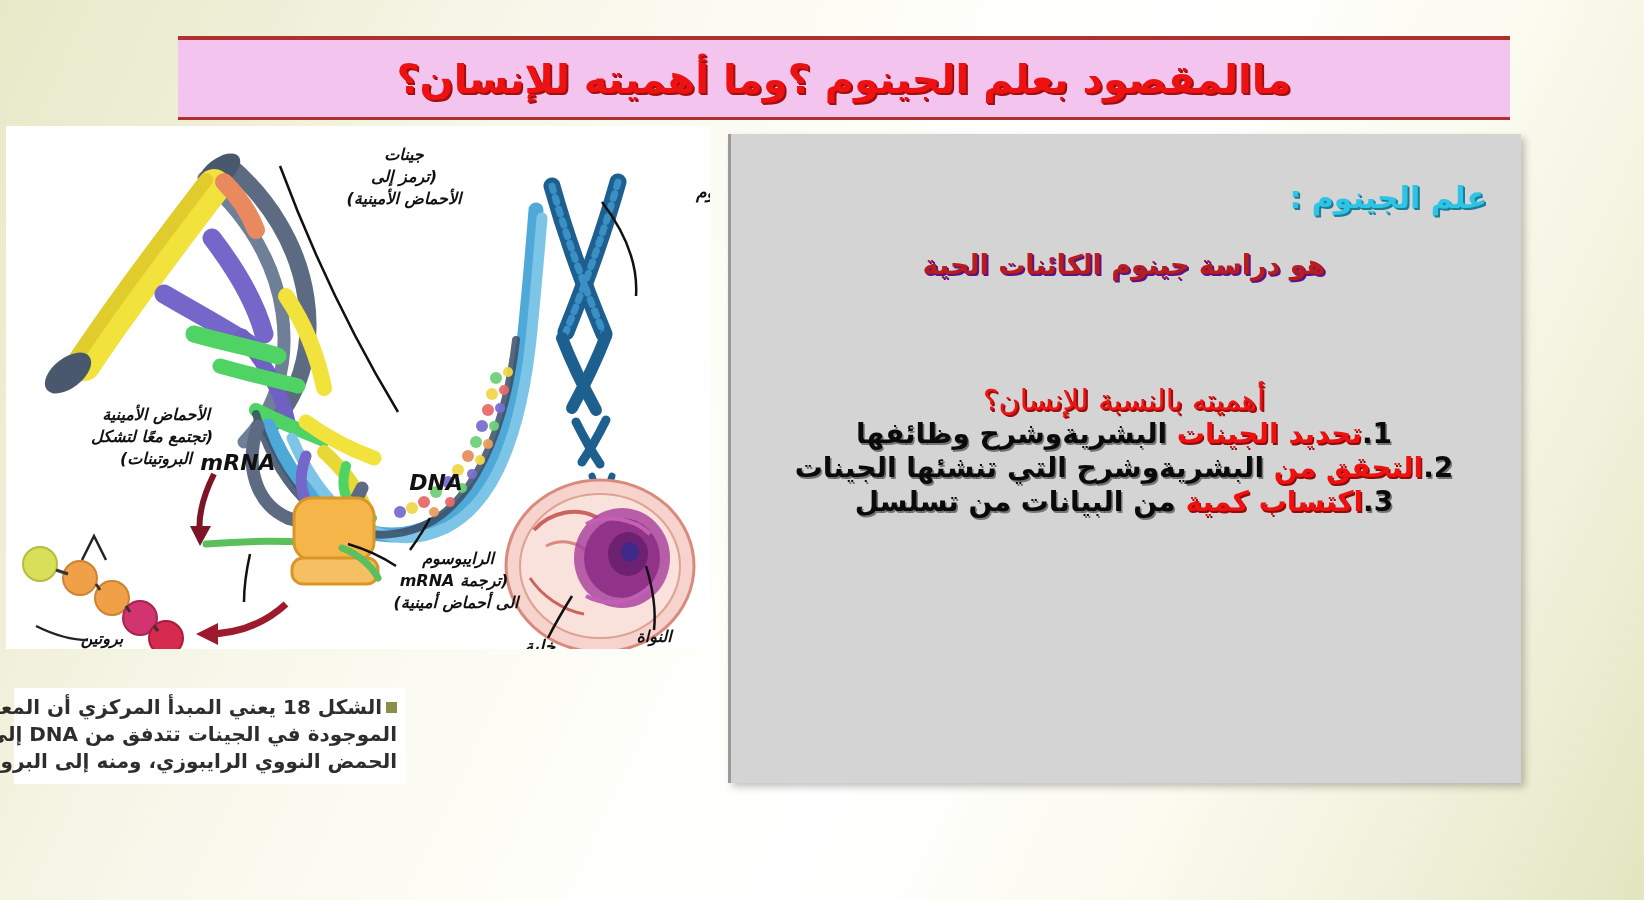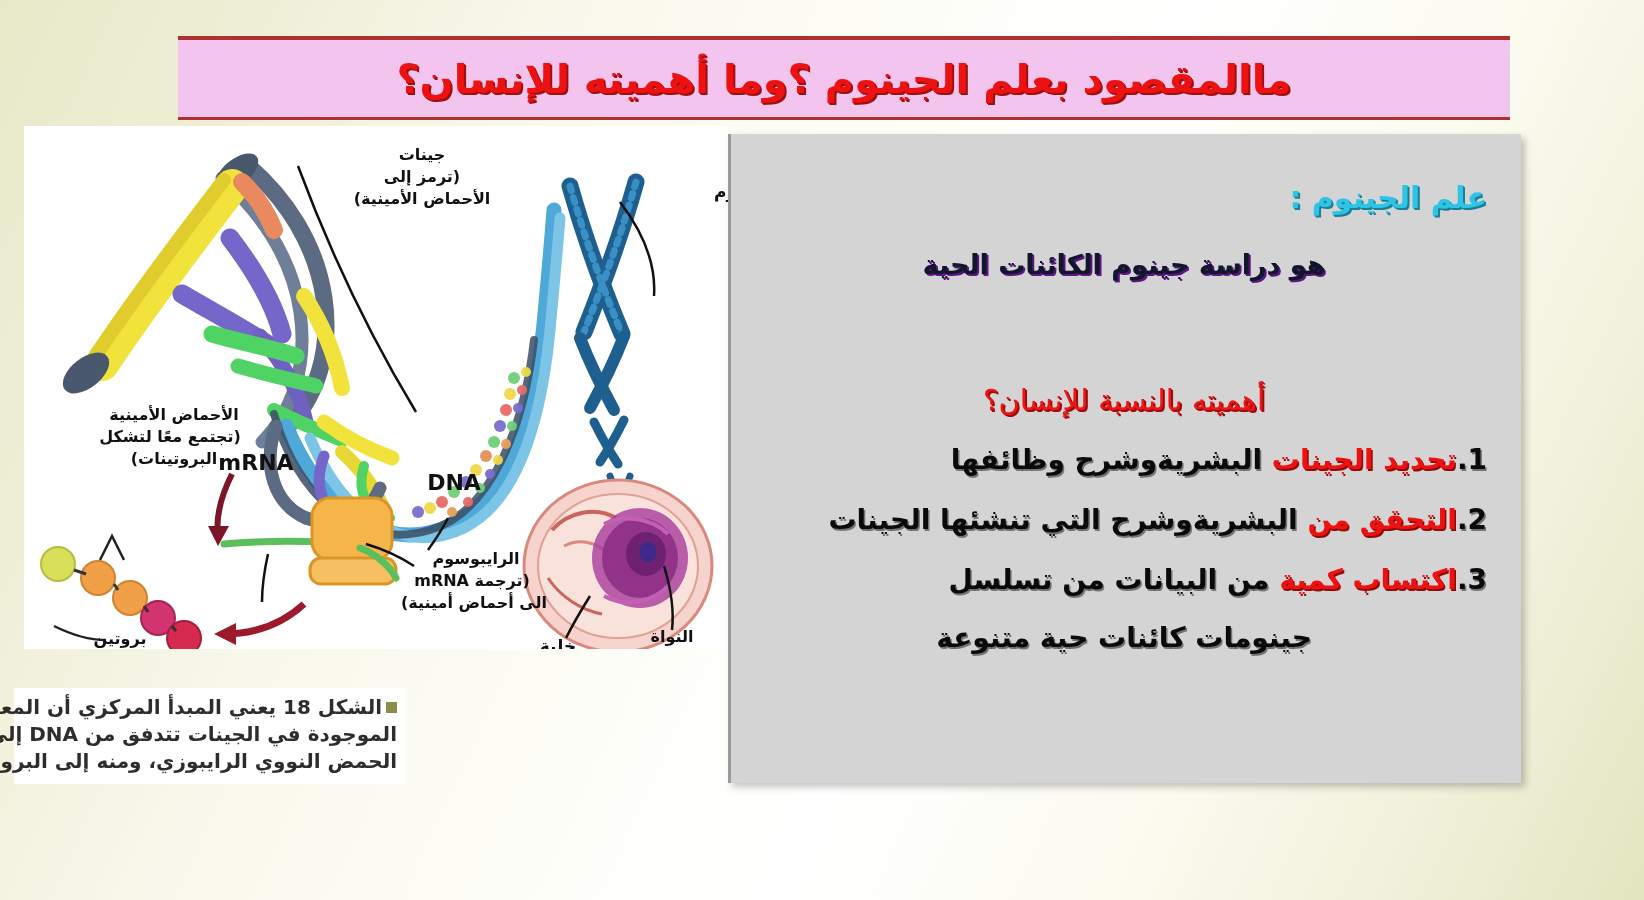--- a/index.html
+++ b/index.html
@@ -50,26 +50,27 @@
     text-shadow:
       2px 2px 0 #9c1010,
       1px 1px 0 #c51515;
     white-space: nowrap;
     font-family: "DejaVu Sans", "Liberation Sans", sans-serif;
   }
 
   
   .figure-panel {
     position: absolute;
-    left: 24px;
+    left: 6px;
     top: 126px;
     width: 704px;
     height: 523px;
     background: #ffffff;
     overflow: hidden;
+    font-style: italic;
   }
   .figure-svg { display: block; width: 704px; height: 523px; }
 
   
   .caption-box {
     position: absolute;
     left: 14px;
     top: 688px;
     width: 392px;
     height: 96px;
@@ -117,21 +118,21 @@
   .lbl-genomics {
     color: #2ec4e6;
     font-size: 30px;
     font-weight: bold;
     text-align: right;
     margin: 16px 0 16px 0;
     text-shadow: 2px 2px 0 #1a7e96, 1px 1px 0 #22a0bd;
     font-family: "DejaVu Sans", "Liberation Sans", sans-serif;
   }
   .def-genomics {
-    color: #0f172a;
+    color: #b91c1c;
     font-size: 27px;
     font-weight: bold;
     text-align: center;
     margin: 34px 0 0 0;
     text-shadow: 2px 2px 0 #5d1380, 1px 1px 0 #7a20a8;
     font-family: "DejaVu Sans", "Liberation Sans", sans-serif;
   }
 
   .lbl-importance {
     color: #f01414;
@@ -145,22 +146,21 @@
 
   .bullet-list {
     list-style: none;
     margin: 0;
     padding: 0;
   }
   .bullet-item {
     font-size: 28px;
     font-weight: bold;
     color: #0a0a0a;
-    text-align: right;
-    margin-top: 26px;
+    text-align: center;
     line-height: 1.22;
     text-shadow: 1.5px 1.5px 0 rgba(0,0,0,0.45);
     font-family: "DejaVu Sans", "Liberation Sans", sans-serif;
   }
   .bullet-item .num { color: #0a0a0a; }
   .bullet-item .hl {
     color: #ef1010;
     text-shadow: 1.5px 1.5px 0 #8e0b0b;
   }
   .bullet-item .rest { color: #0a0a0a; }
@@ -367,14 +367,13 @@
       <span class="num">1.</span><span class="hl">تحديد الجينات</span><span class="rest"> البشريةوشرح وظائفها</span>
     </li>
     <li class="bullet-item">
       <span class="num">2.</span><span class="hl">التحقق من</span><span class="rest"> البشريةوشرح التي تنشئها الجينات</span>
     </li>
     <li class="bullet-item">
       <span class="num">3.</span><span class="hl">اكتساب كمية</span><span class="rest"> من البيانات من  تسلسل</span>
     </li>
   </ul>
 
-  <div class="cont-line">جينومات كائنات حية متنوعة</div>
 </div>
 
 </body></html>

